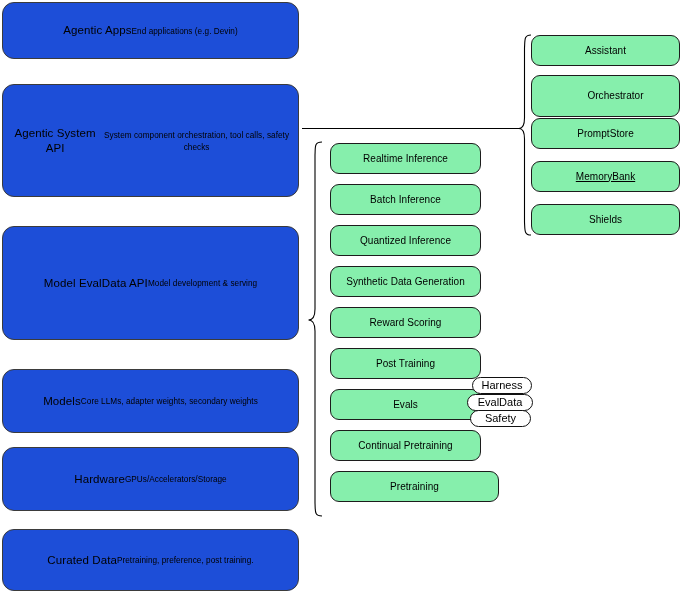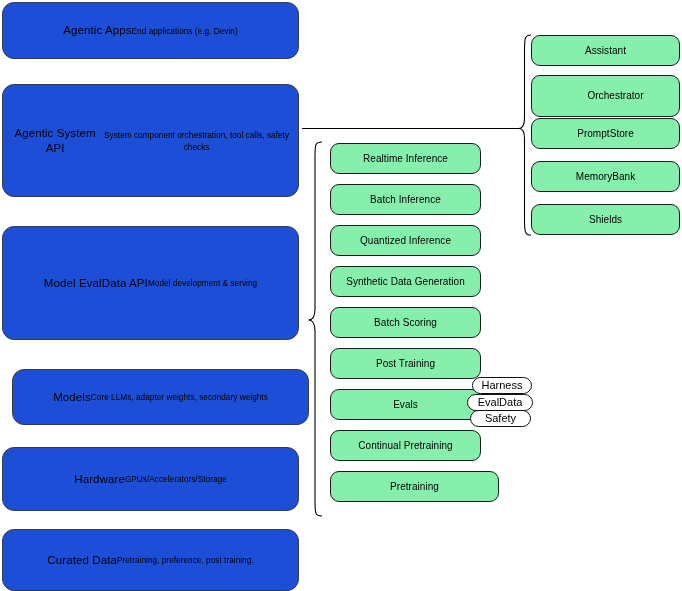--- a/index.html
+++ b/index.html
@@ -133,21 +133,21 @@
   <div class="layer-box" style="left:2px; top:84px; width:297px; height:113px;">
     <div class="layer-title">Agentic System API</div>
     <div class="layer-sub">System component orchestration, tool calls, safety checks</div>
   </div>
 
   <div class="layer-box" style="left:2px; top:226px; width:297px; height:114px;">
     <div class="layer-title">Model EvalData API</div>
     <div class="layer-sub">Model development &amp; serving</div>
   </div>
 
-  <div class="layer-box" style="left:12px; top:369px; width:297px; height:56px;">
+  <div class="layer-box" style="left:2px; top:369px; width:297px; height:64px;">
     <div class="layer-title">Models</div>
     <div class="layer-sub">Core LLMs, adapter weights, secondary weights</div>
   </div>
 
   <div class="layer-box" style="left:2px; top:447px; width:297px; height:64px;">
     <div class="layer-title">Hardware</div>
     <div class="layer-sub">GPUs/Accelerators/Storage</div>
   </div>
 
   <div class="layer-box" style="left:2px; top:529px; width:297px; height:62px;">
@@ -156,21 +156,21 @@
   </div>
 
   <div class="chip-box" style="left:330px; top:143px; width:151px; height:31px;">Realtime Inference</div>
 
   <div class="chip-box" style="left:330px; top:184px; width:151px; height:31px;">Batch Inference</div>
 
   <div class="chip-box" style="left:330px; top:225px; width:151px; height:31px;">Quantized Inference</div>
 
   <div class="chip-box" style="left:330px; top:266px; width:151px; height:31px;">Synthetic Data Generation</div>
 
-  <div class="chip-box" style="left:330px; top:307px; width:151px; height:31px;">Batch Scoring</div>
+  <div class="chip-box" style="left:330px; top:307px; width:151px; height:31px;">Reward Scoring</div>
 
   <div class="chip-box" style="left:330px; top:348px; width:151px; height:31px;">Post Training</div>
 
   <div class="chip-box" style="left:330px; top:389px; width:151px; height:31px;">Evals</div>
 
   <div class="chip-box" style="left:330px; top:430px; width:151px; height:31px;">Continual Pretraining</div>
 
   <div class="chip-box" style="left:330px; top:471px; width:169px; height:31px;">Pretraining</div>
 
   <div class="pill" style="left:472px; top:377px; width:60px; height:17px;">Harness</div>
@@ -178,17 +178,17 @@
   <div class="pill" style="left:467px; top:394px; width:66px; height:17px;">EvalData</div>
 
   <div class="pill" style="left:470px; top:410px; width:61px; height:17px;">Safety</div>
 
   <div class="chip-box" style="left:531px; top:35px; width:149px; height:31px;">Assistant</div>
 
   <div class="chip-box" style="left:531px; top:75px; width:149px; height:42px;padding-left:20px;">Orchestrator</div>
 
   <div class="chip-box" style="left:531px; top:118px; width:149px; height:31px;">PromptStore</div>
 
-  <div class="chip-box" style="left:531px; top:161px; width:149px; height:31px;">MemoryBank</div>
+  <div class="chip-box" style="left:531px; top:161px; width:149px; height:31px;text-decoration:underline;">MemoryBank</div>
 
   <div class="chip-box" style="left:531px; top:204px; width:149px; height:31px;">Shields</div>
 
 </div>
 
 </body></html>

